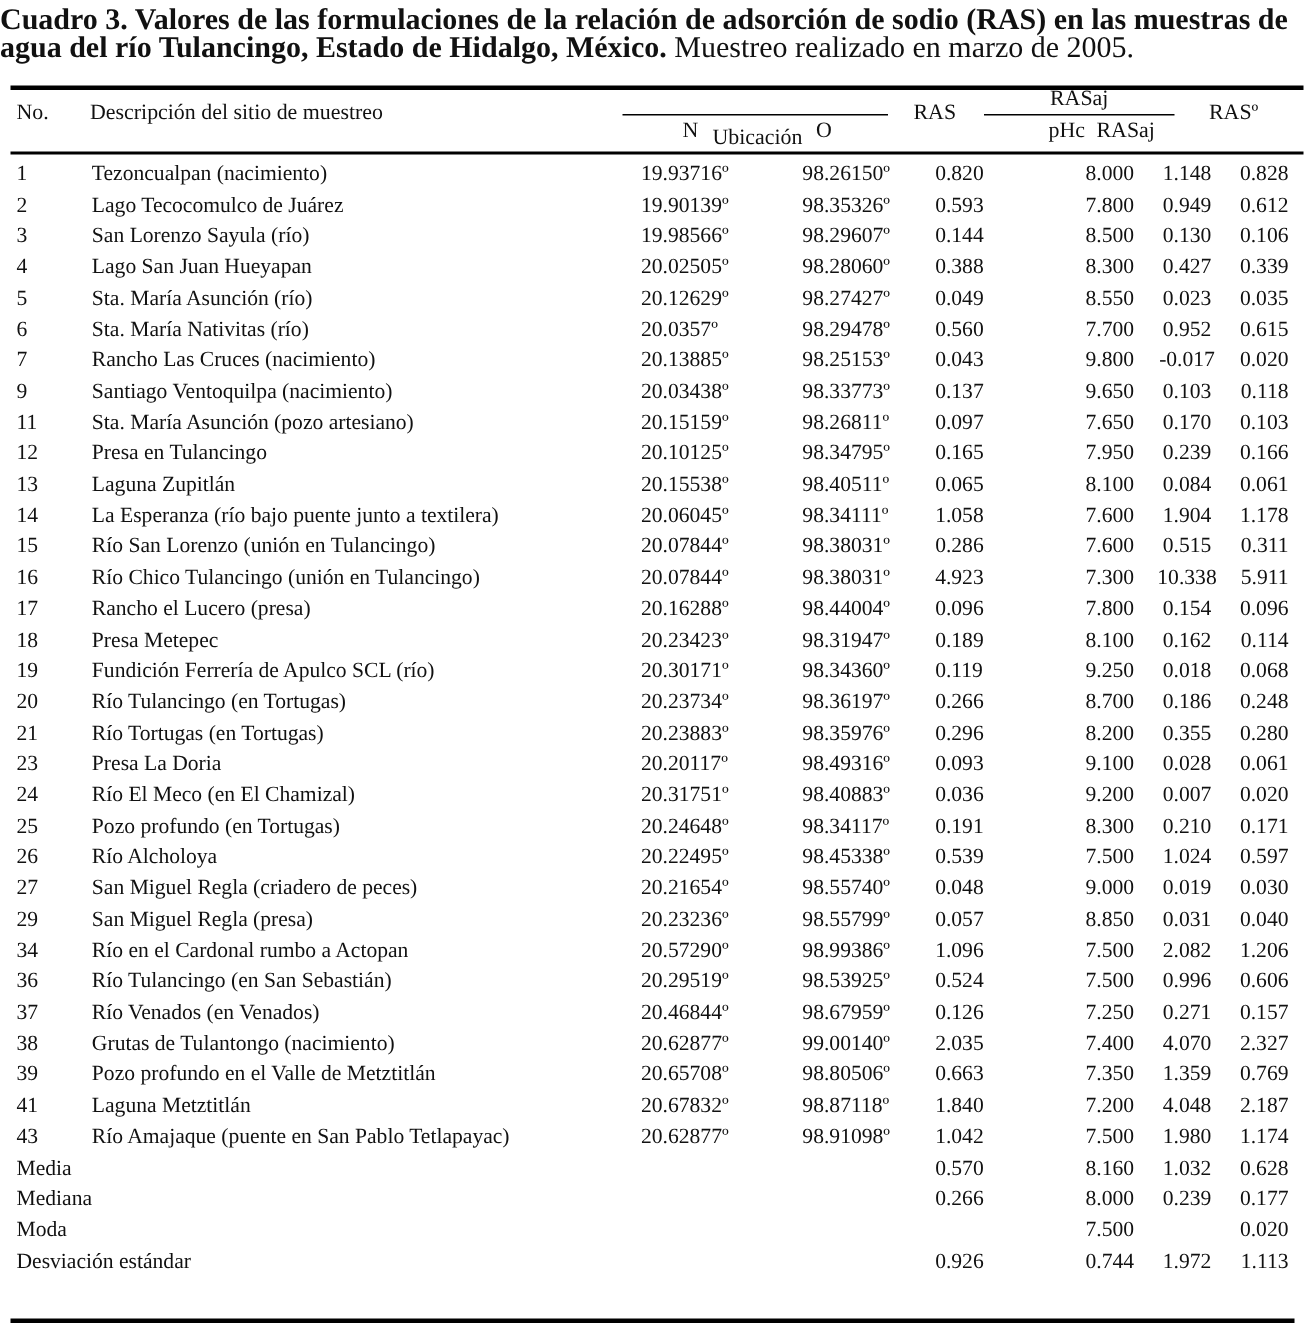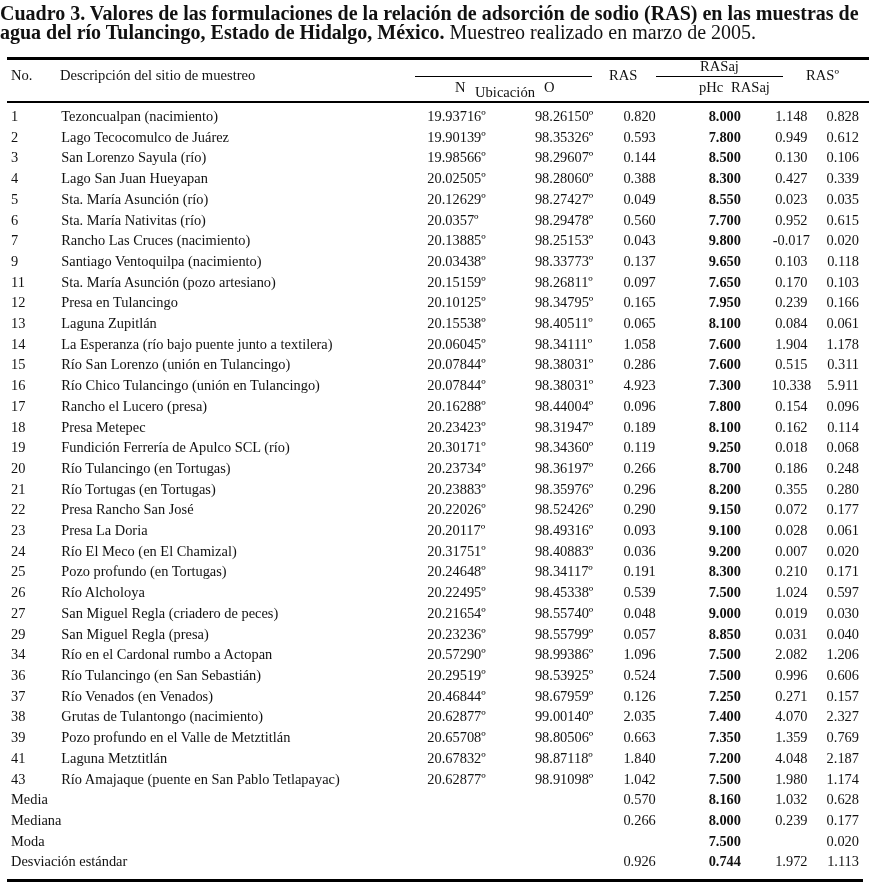--- a/index.html
+++ b/index.html
@@ -22,21 +22,21 @@
     table.data {
       position: absolute; left: 7px; top: 106px; width: 862px;
       border-collapse: collapse; font-size: 14.4px;
     }
     table.data td { padding: 0; height: 20.7px; line-height: 20.7px; white-space: nowrap; vertical-align: middle; }
     td.c-no { width: 52px; padding-left: 4px !important; }
     td.c-desc { width: 362px; }
     td.c-n { width: 110px; text-align: left; padding-left: 8px !important; }
     td.c-o { width: 90px; text-align: left; }
     td.c-ras { width: 72px; }
-    td.c-ph { width: 64px; text-align: center; font-weight: bold; }
+    td.c-ph { width: 64px; text-align: right; }
     td.c-rasaj { width: 72px; text-align: center; }
     td.c-raso { text-align: right; padding-right: 10px !important; }
     td.stat-label { padding-left: 4px !important; }
   </style>
 </head>
 <body>
 
 <div class="caption"><b>Cuadro 3. Valores de las formulaciones de la relación de adsorción de sodio (RAS) en las muestras de agua del río Tulancingo, Estado de Hidalgo, México.</b><span> Muestreo realizado en marzo de 2005.</span></div>
 
 <div class="rule top"></div>
@@ -244,30 +244,20 @@
         <td class="c-no">21</td>
         <td class="c-desc">Río Tortugas (en Tortugas)</td>
         <td class="c-n">20.23883º</td>
         <td class="c-o">98.35976º</td>
         <td class="c-ras">0.296</td>
         <td class="c-ph">8.200</td>
         <td class="c-rasaj">0.355</td>
         <td class="c-raso">0.280</td>
       </tr>
       <tr>
-        <td class="c-no">22</td>
-        <td class="c-desc">Presa Rancho San José</td>
-        <td class="c-n">20.22026º</td>
-        <td class="c-o">98.52426º</td>
-        <td class="c-ras">0.290</td>
-        <td class="c-ph">9.150</td>
-        <td class="c-rasaj">0.072</td>
-        <td class="c-raso">0.177</td>
-      </tr>
-      <tr>
         <td class="c-no">23</td>
         <td class="c-desc">Presa La Doria</td>
         <td class="c-n">20.20117º</td>
         <td class="c-o">98.49316º</td>
         <td class="c-ras">0.093</td>
         <td class="c-ph">9.100</td>
         <td class="c-rasaj">0.028</td>
         <td class="c-raso">0.061</td>
       </tr>
       <tr>

